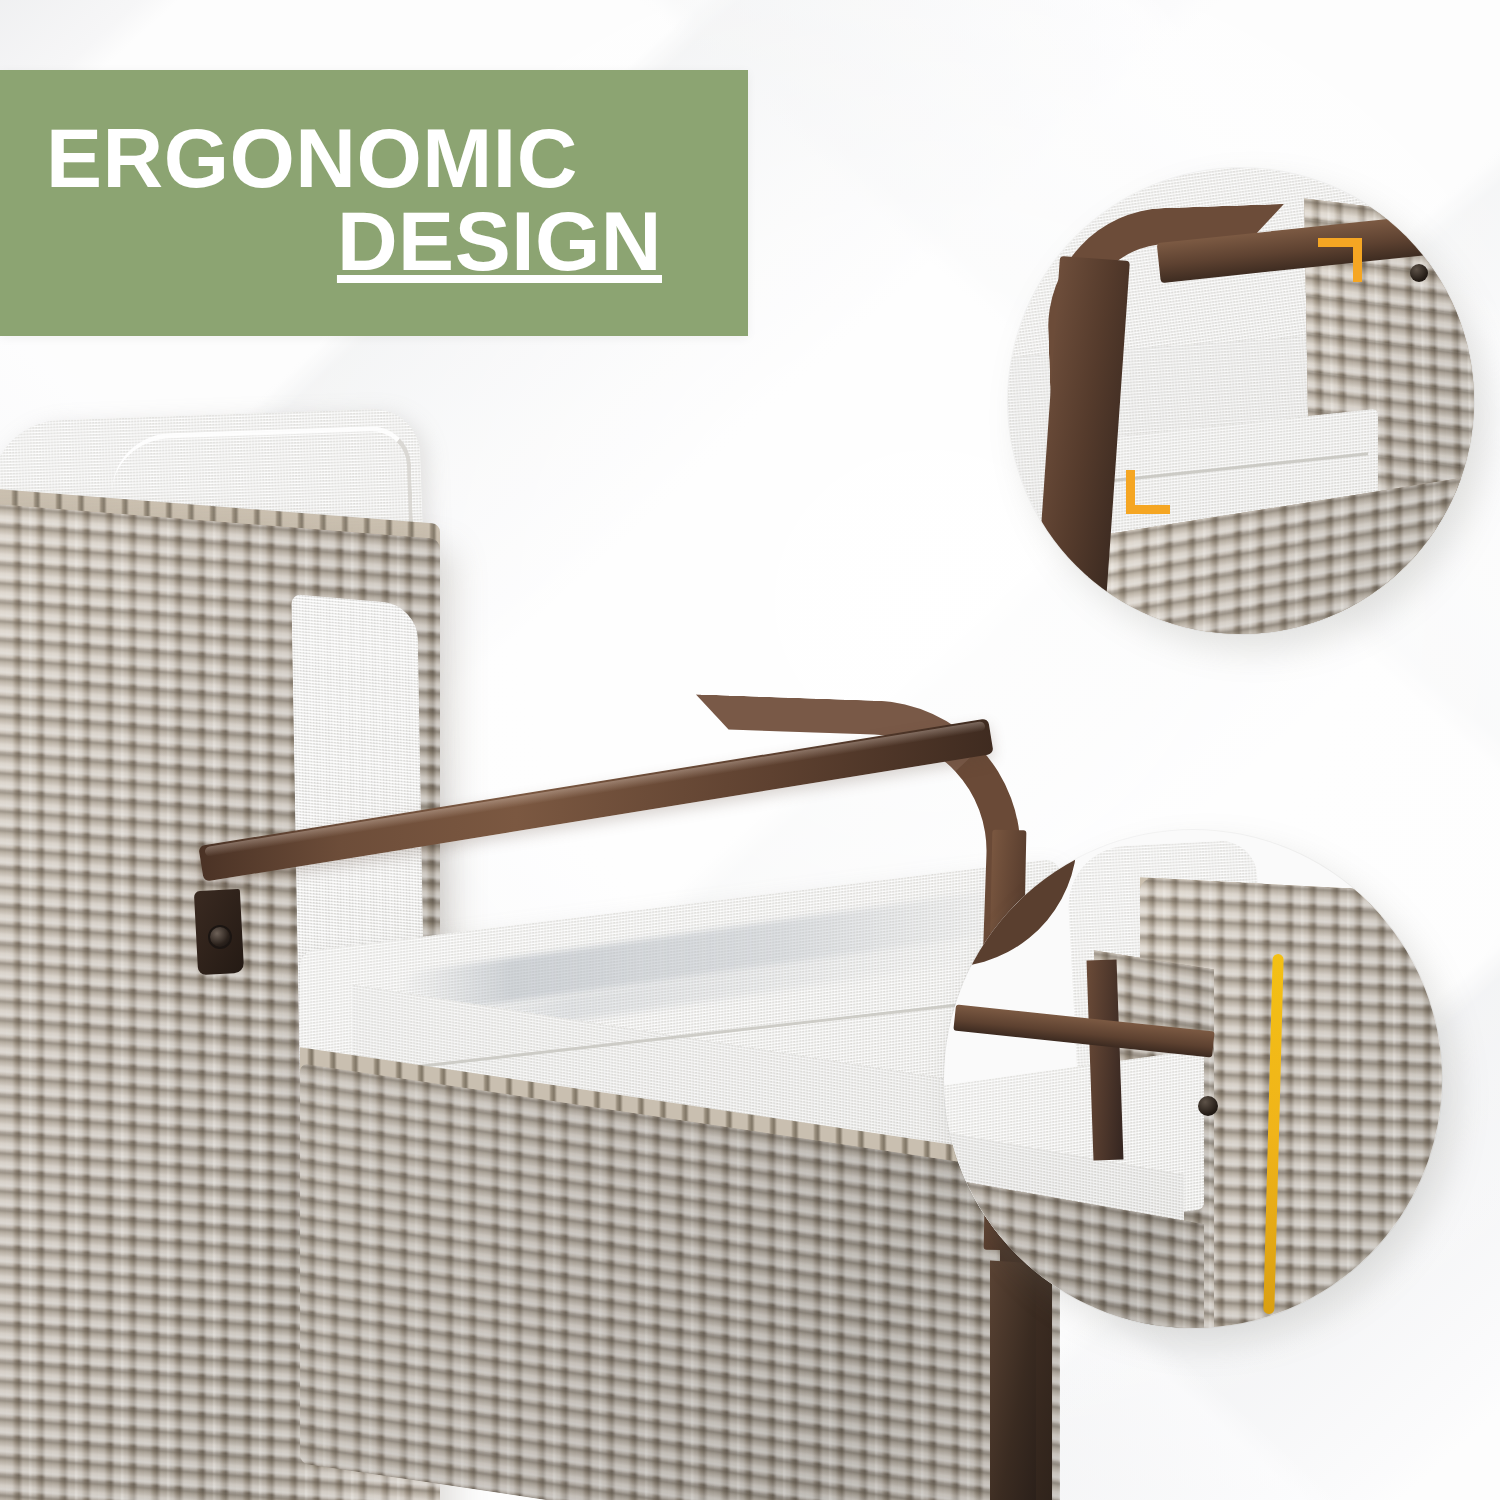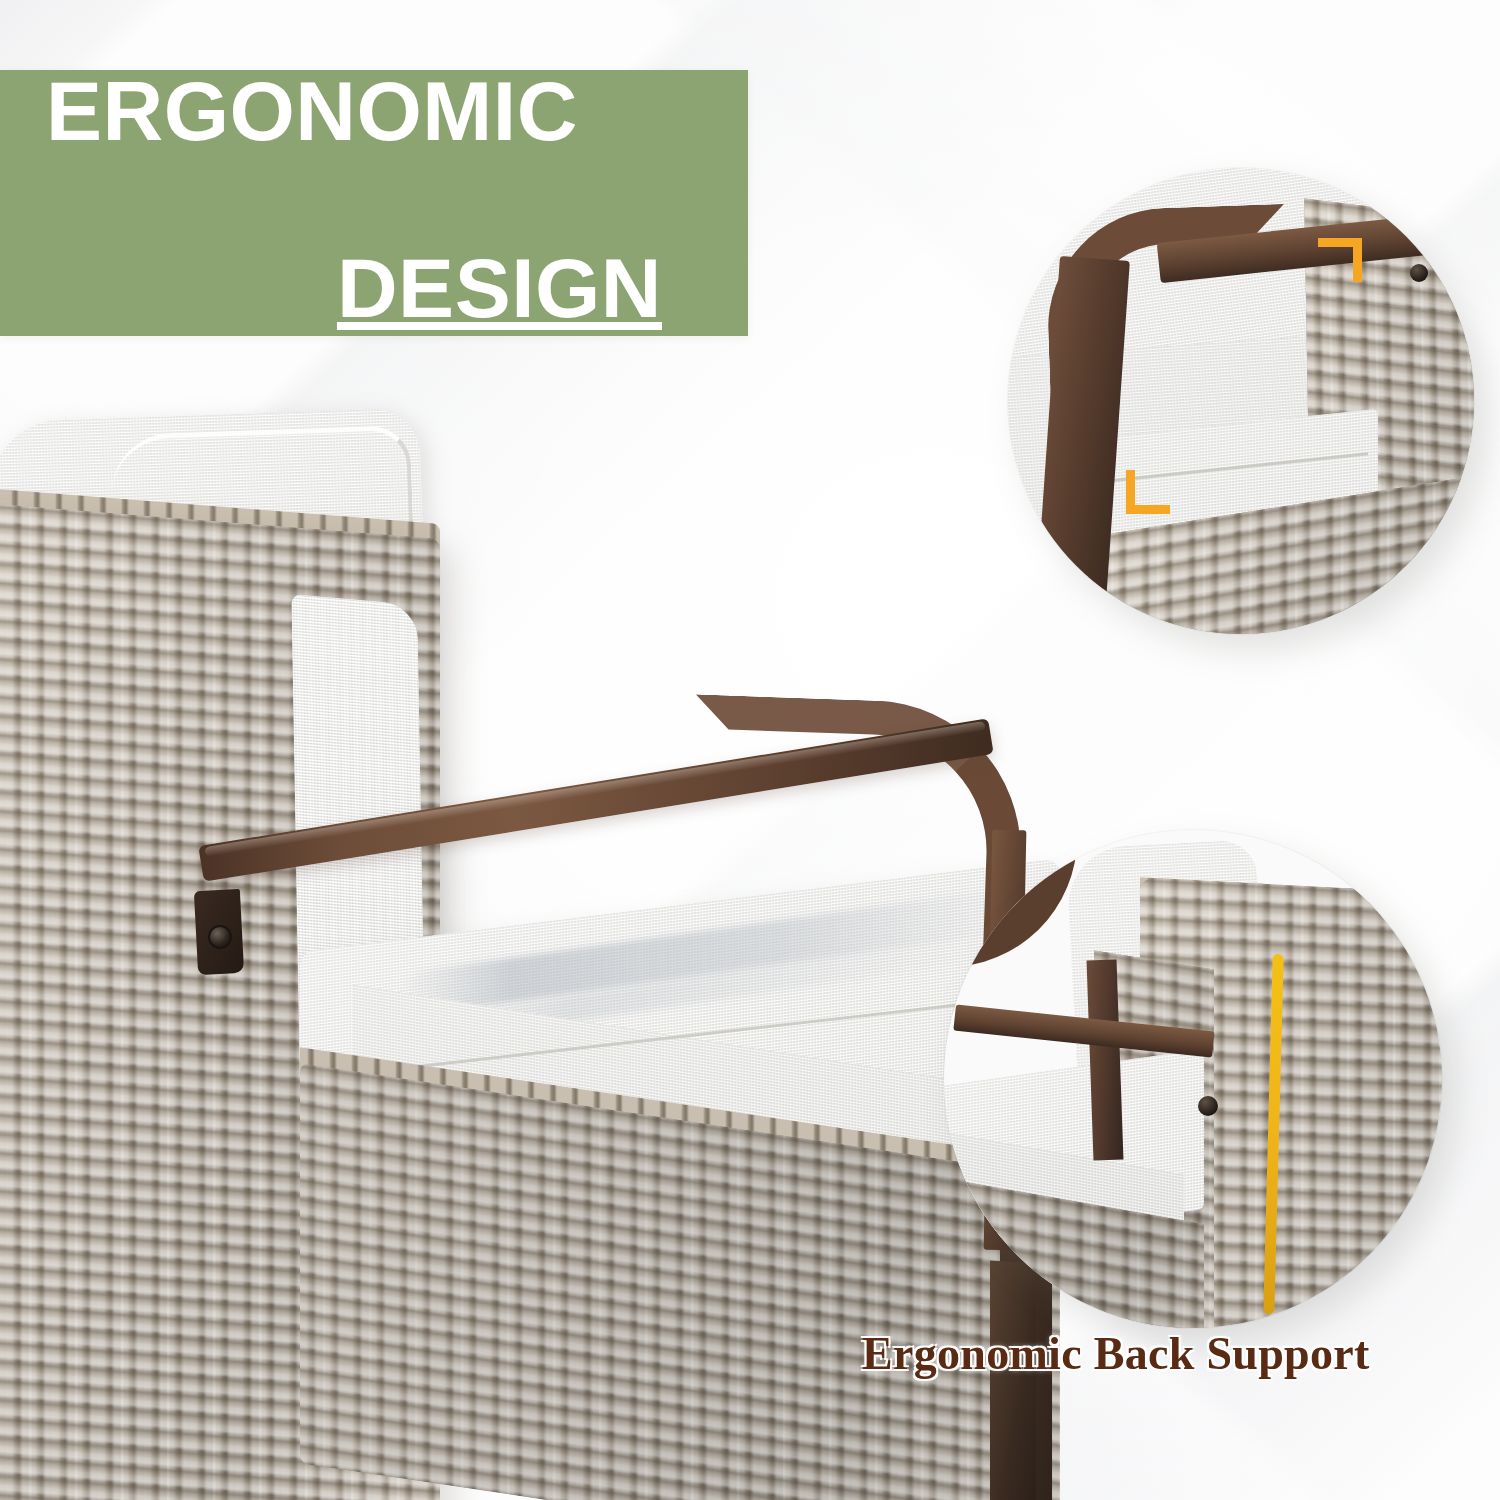--- a/index.html
+++ b/index.html
@@ -65,21 +65,21 @@
     background: radial-gradient(ellipse at 62% 40%, rgba(255,255,255,0.9) 0%, rgba(255,255,255,0.0) 70%);
   }
 
   
   .banner {
     position: absolute;
     left: 0; top: 70px;
     width: 748px; height: 266px;
     display: flex;
     flex-direction: column;
-    justify-content: space-between;
+    justify-content: center;
     padding: 0 86px 6px 46px;
     box-shadow: 0 2px 10px rgba(0,0,0,0.05);
   }
   .banner-line {
     color: #ffffff;
     font-weight: 700;
     font-size: 84px;
     line-height: 0.99;
     letter-spacing: 0.5px;
     font-family: "Liberation Sans", sans-serif;
@@ -655,15 +655,14 @@
       <div class="ib-seat-front cushion"></div>
       <div class="ib-wicker-lowleft wicker wicker-lo"></div>
       <div class="ib-arm-curve"></div>
       <div class="ib-arm-post"></div>
       <div class="ib-arm-horiz"></div>
       <div class="ib-bolt"></div>
       <div class="ib-marker-line"></div>
     </div>
   </div>
 
-  <div class="caption caption-back" style="color: rgb(90, 43, 20);">Ergonomic Back Support</div>
 
 </div>
 
 </body></html>

